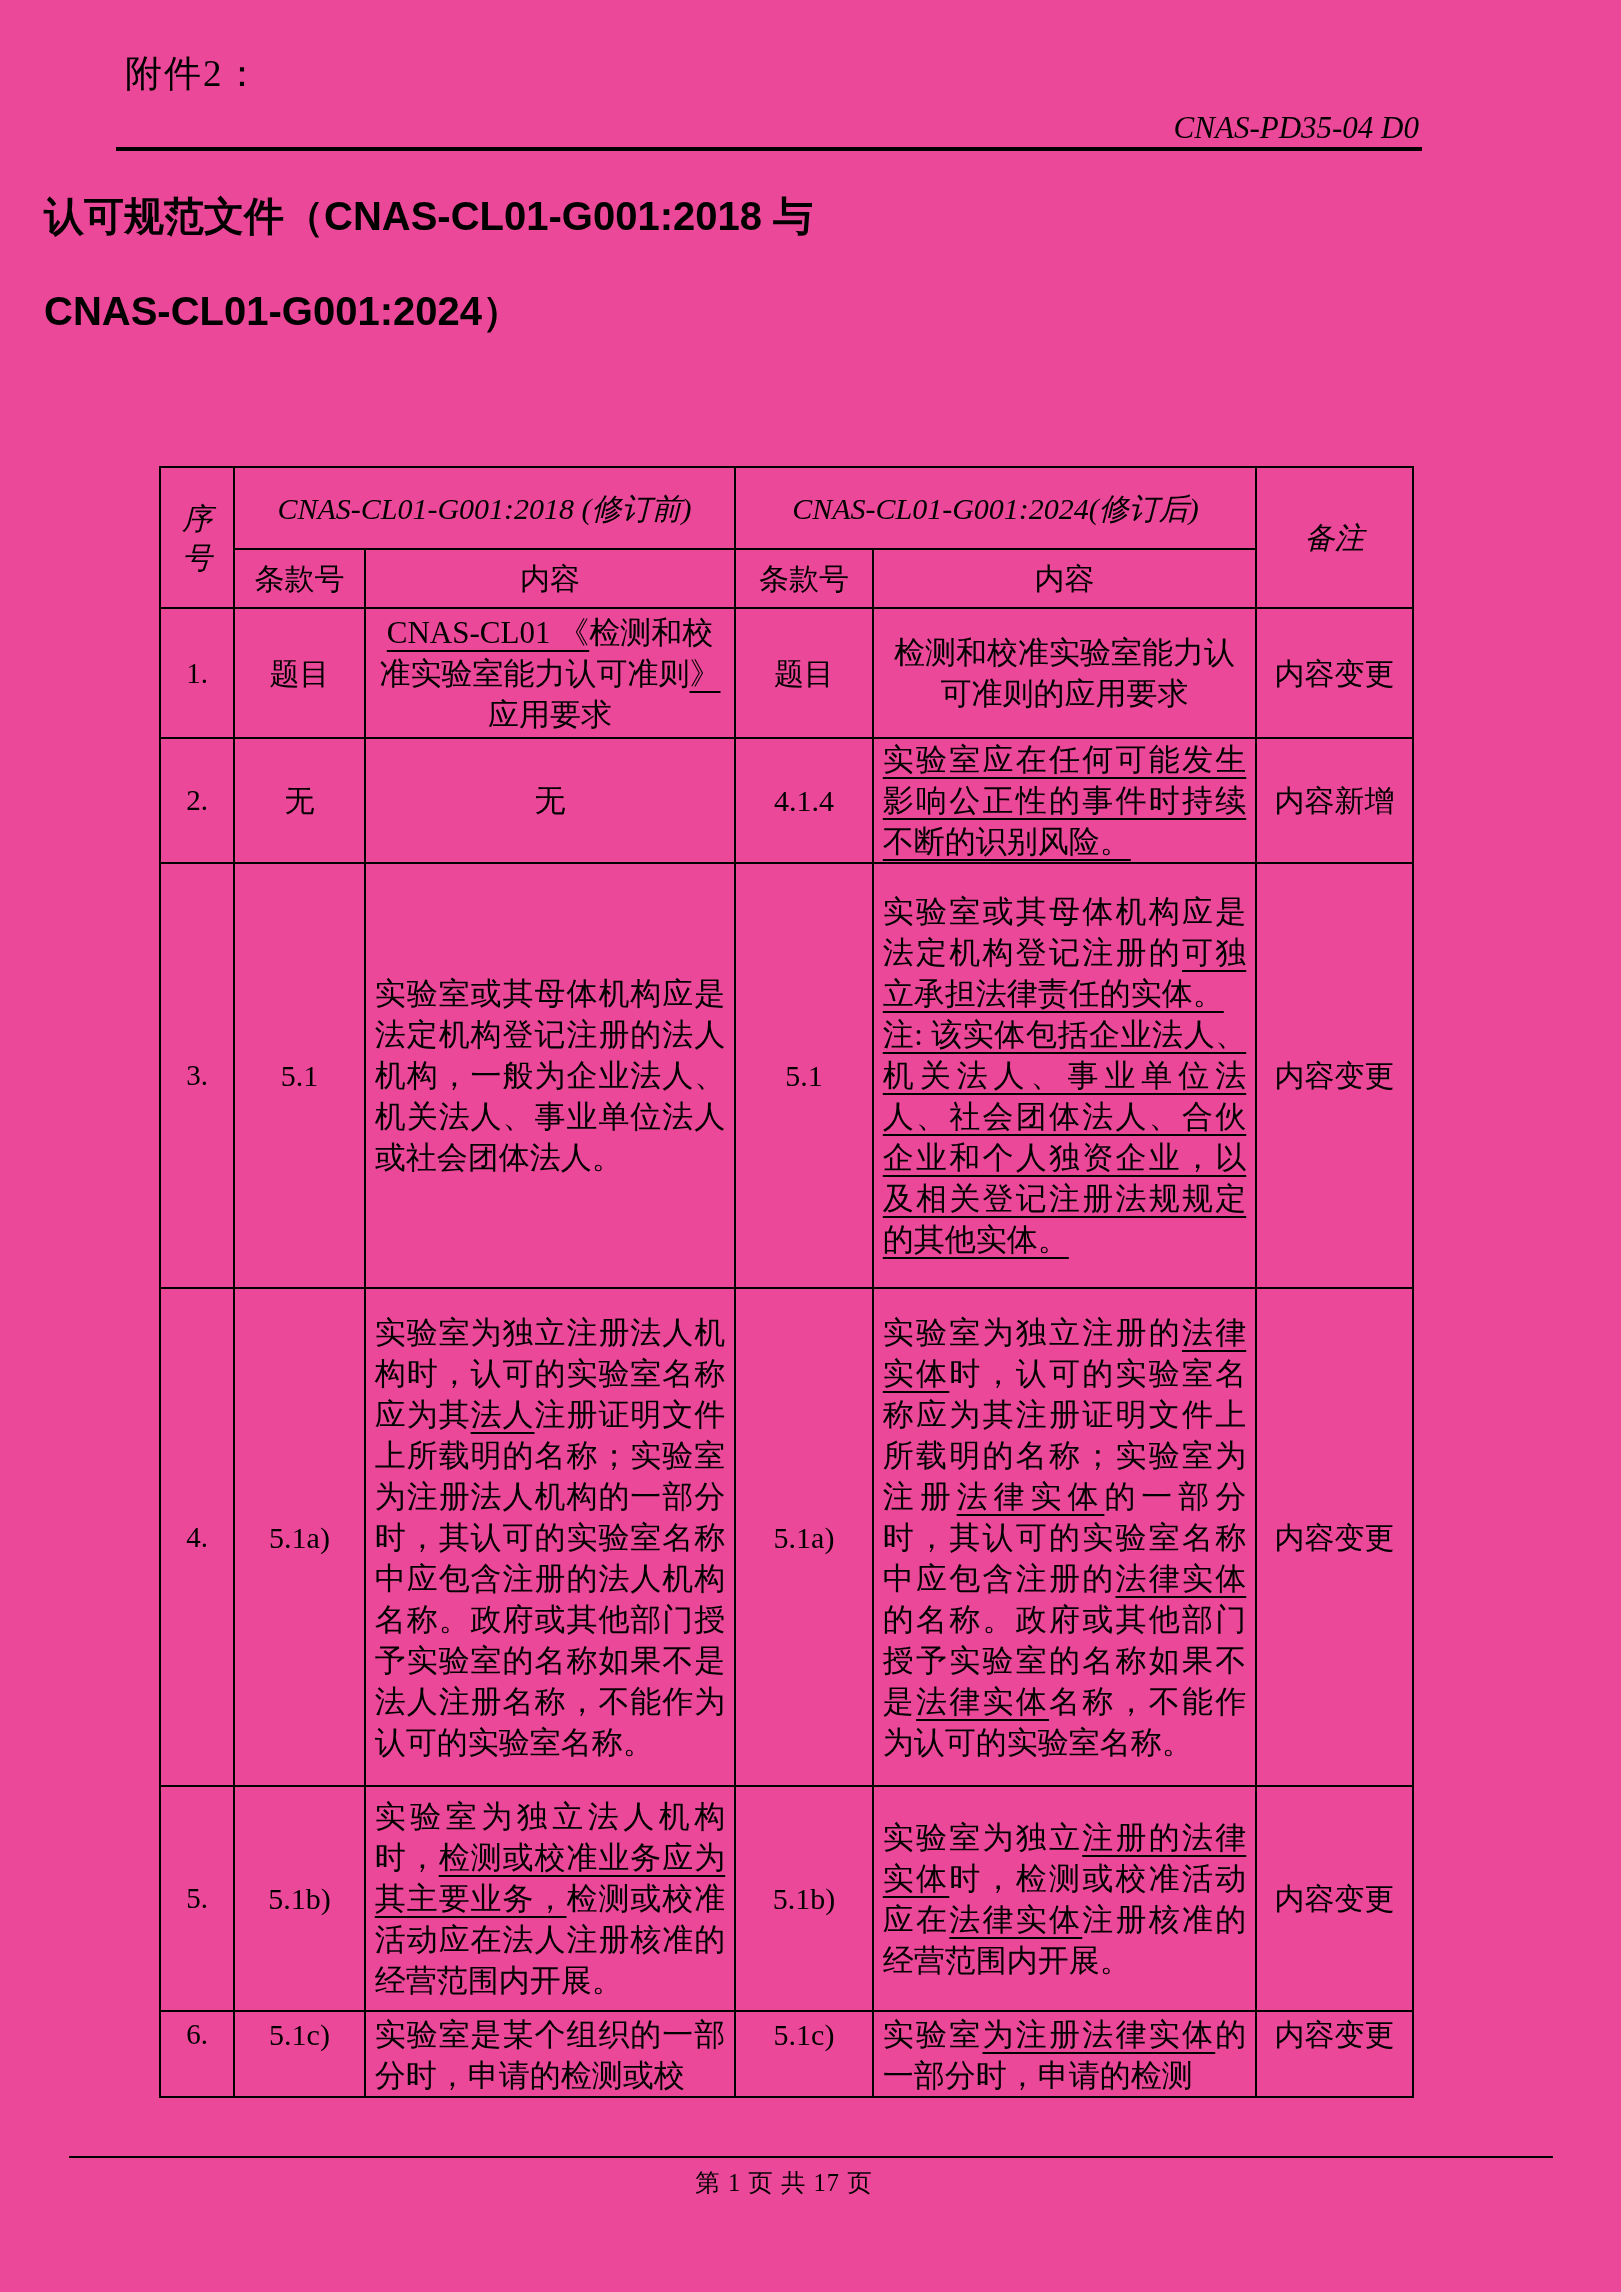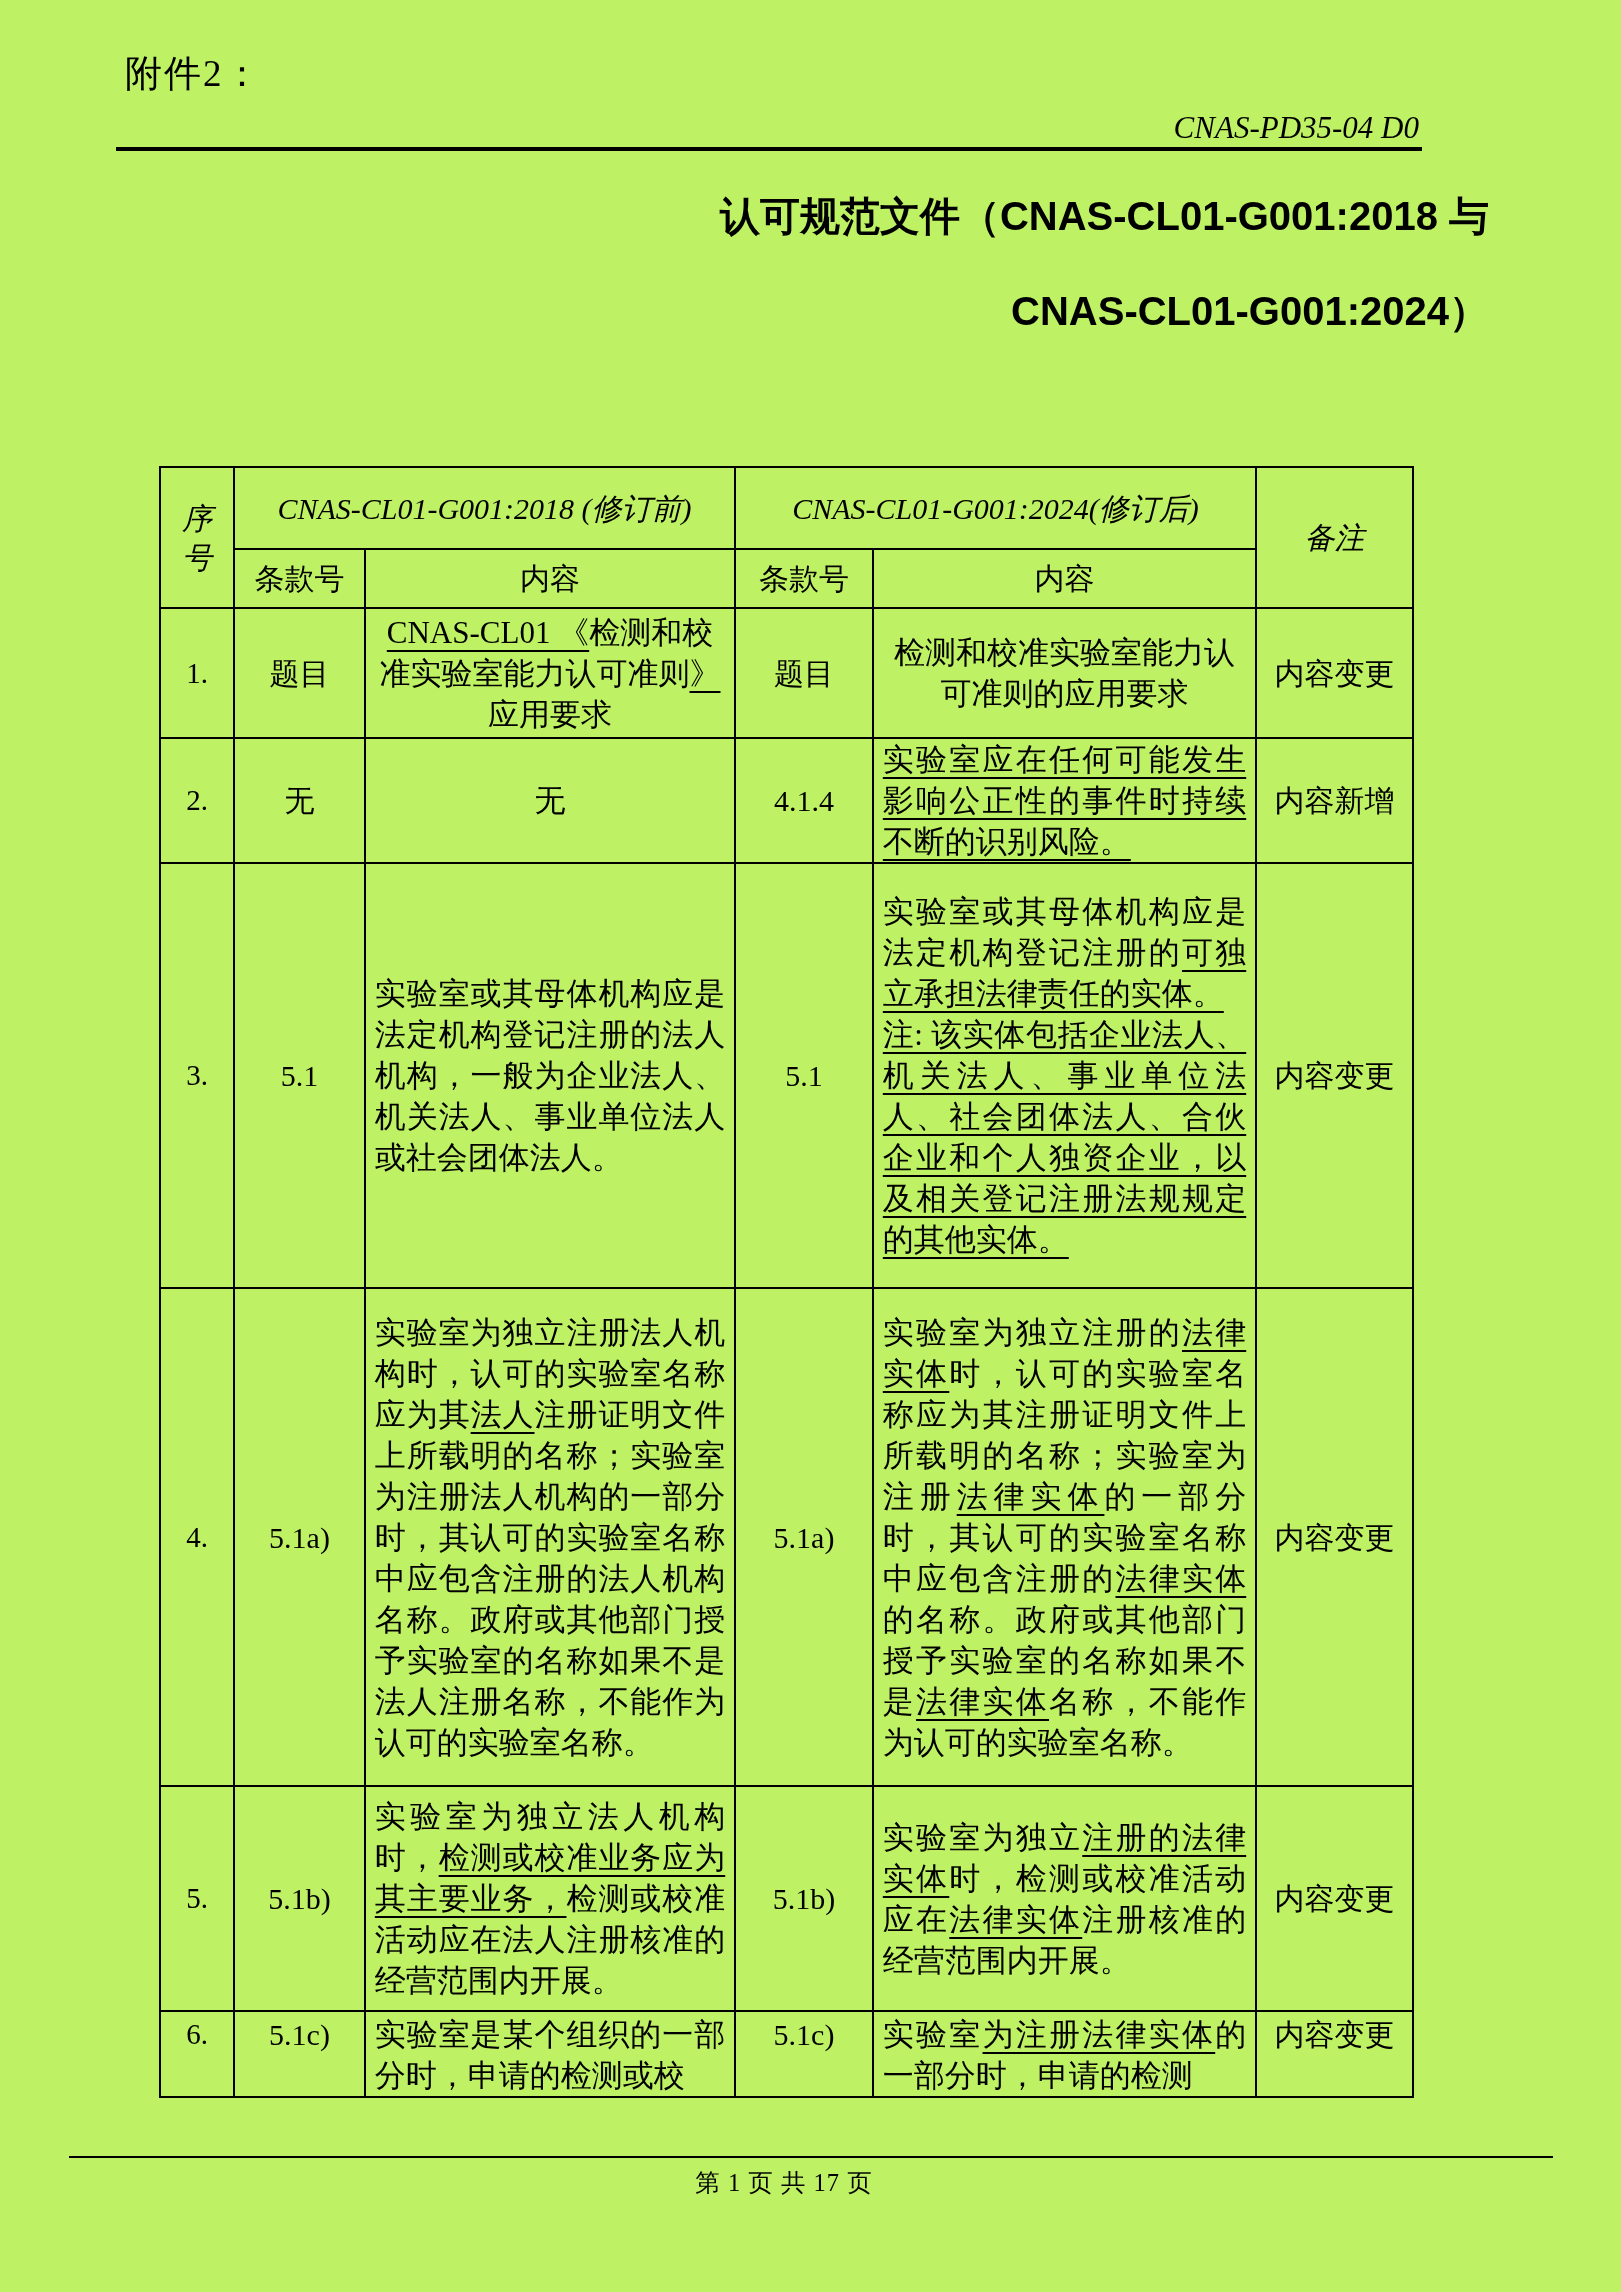--- a/index.html
+++ b/index.html
@@ -1,28 +1,28 @@
 <!DOCTYPE html>
 <html><head>
 <meta charset="utf-8">
 <style>
   html,body{margin:0;padding:0;}
   body{
     width:1621px;height:2293px;background:#ffffff;color:#000;
     font-family:"Liberation Serif","DejaVu Serif",serif;
     -webkit-font-smoothing:antialiased;
   }
-  .page{position:relative;width:1621px;height:2293px;overflow:hidden;background:#bef264;}
+  .page{position:relative;width:1621px;height:2293px;overflow:hidden;background:#ec4899;}
 
   .attachment{position:absolute;left:125px;top:49px;font-size:37px;letter-spacing:2px;}
   .doc-code{position:absolute;left:0;top:110px;width:1419px;text-align:right;font-size:31px;font-style:italic;}
   .top-rule{position:absolute;left:116px;top:147px;width:1306px;height:3.9px;background:#000;}
 
   .title{
-    position:absolute;left:44px;top:169px;width:1445px;text-align:right;
+    position:absolute;left:44px;top:169px;width:1445px;text-align:left;
     font-family:"Liberation Sans","DejaVu Sans",sans-serif;font-weight:700;font-size:40px;
   }
   .title div{line-height:95px;}
 
   table.diff-table{
     position:absolute;left:159px;top:466px;width:1255px;
     border-collapse:collapse;table-layout:fixed;border:2.9px solid #000;
   }
   .diff-table th,.diff-table td{border:2px solid #000;padding:0 8.8px;vertical-align:middle;overflow:hidden;}
   .diff-table th{font-weight:400;font-size:30px;text-align:center;line-height:39px;}

